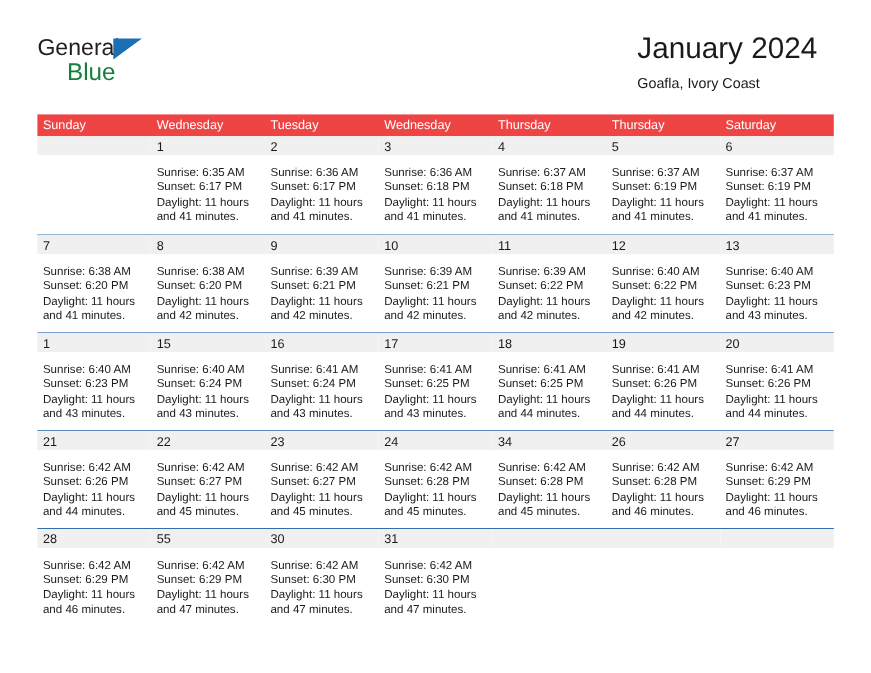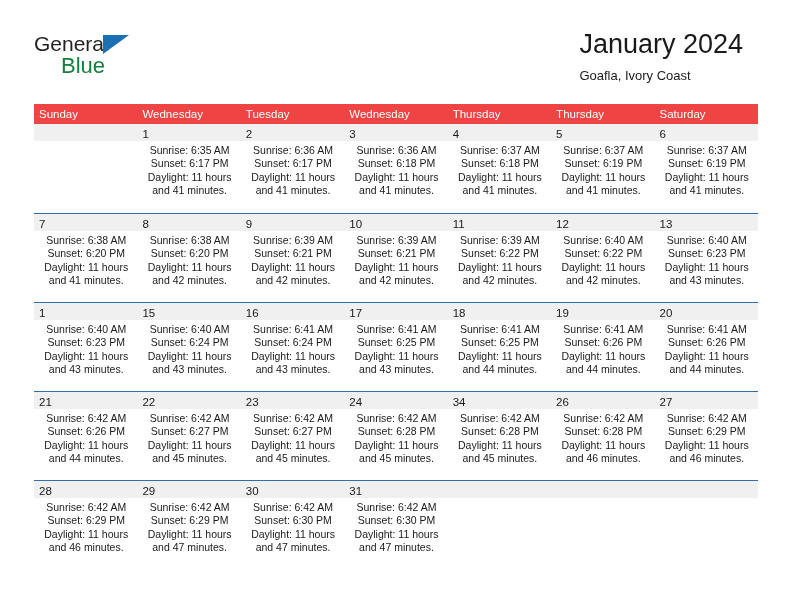--- a/index.html
+++ b/index.html
@@ -125,22 +125,21 @@
     height: 17px;
     padding-left: 5px;
     box-sizing: border-box;
   }
   .day-num {
     font-size: 11.5px;
     line-height: 17px;
     color: #1a1a1a;
   }
   .day-info {
-    padding: 3px 4px 0 5px;
-    text-align: center;
+    padding: 10px 4px 0 5px;
   }
   .info-line {
     font-size: 10.5px;
     line-height: 13.3px;
     color: #1a1a1a;
     white-space: nowrap;
   }
   .day.empty .day-numbar { background: #f0f0f0; }
 </style>
 </head>
@@ -433,21 +432,21 @@
           <div class="day">
             <div class="day-numbar"><span class="day-num">28</span></div>
             <div class="day-info">
               <div class="info-line">Sunrise: 6:42 AM</div>
               <div class="info-line">Sunset: 6:29 PM</div>
               <div class="info-line">Daylight: 11 hours</div>
               <div class="info-line">and 46 minutes.</div>
             </div>
           </div>
           <div class="day">
-            <div class="day-numbar"><span class="day-num">29</span></div>
+            <div class="day-numbar"><span class="day-num">55</span></div>
             <div class="day-info">
               <div class="info-line">Sunrise: 6:42 AM</div>
               <div class="info-line">Sunset: 6:29 PM</div>
               <div class="info-line">Daylight: 11 hours</div>
               <div class="info-line">and 47 minutes.</div>
             </div>
           </div>
           <div class="day">
             <div class="day-numbar"><span class="day-num">30</span></div>
             <div class="day-info">

